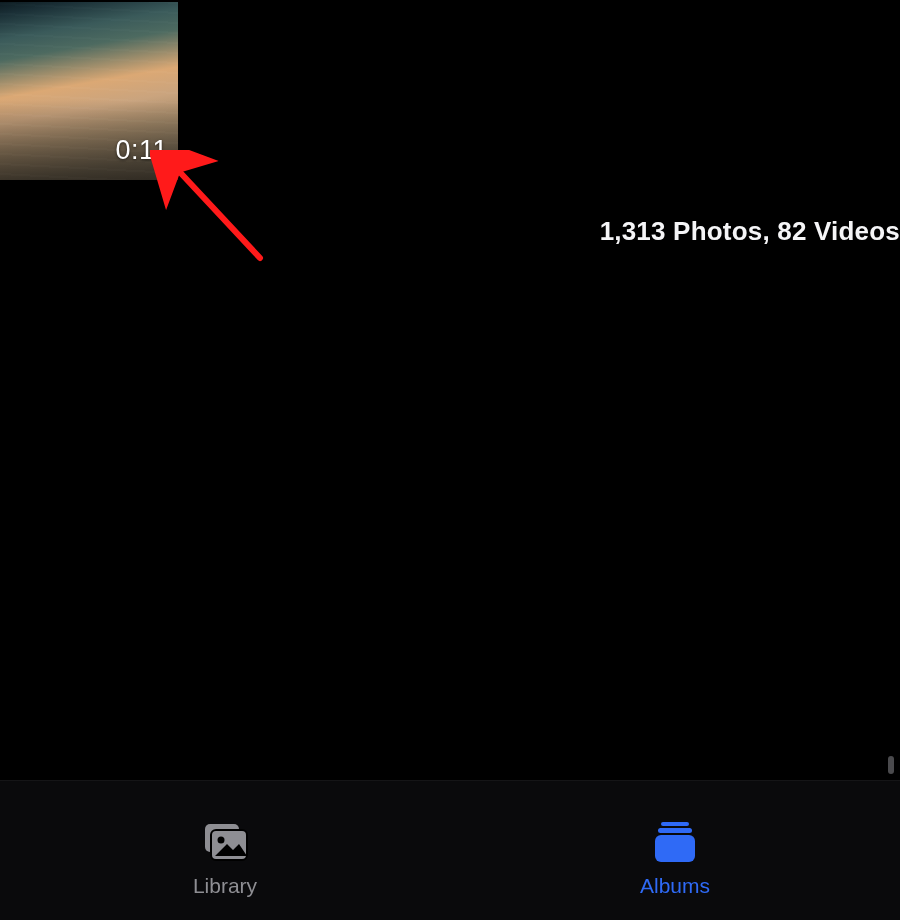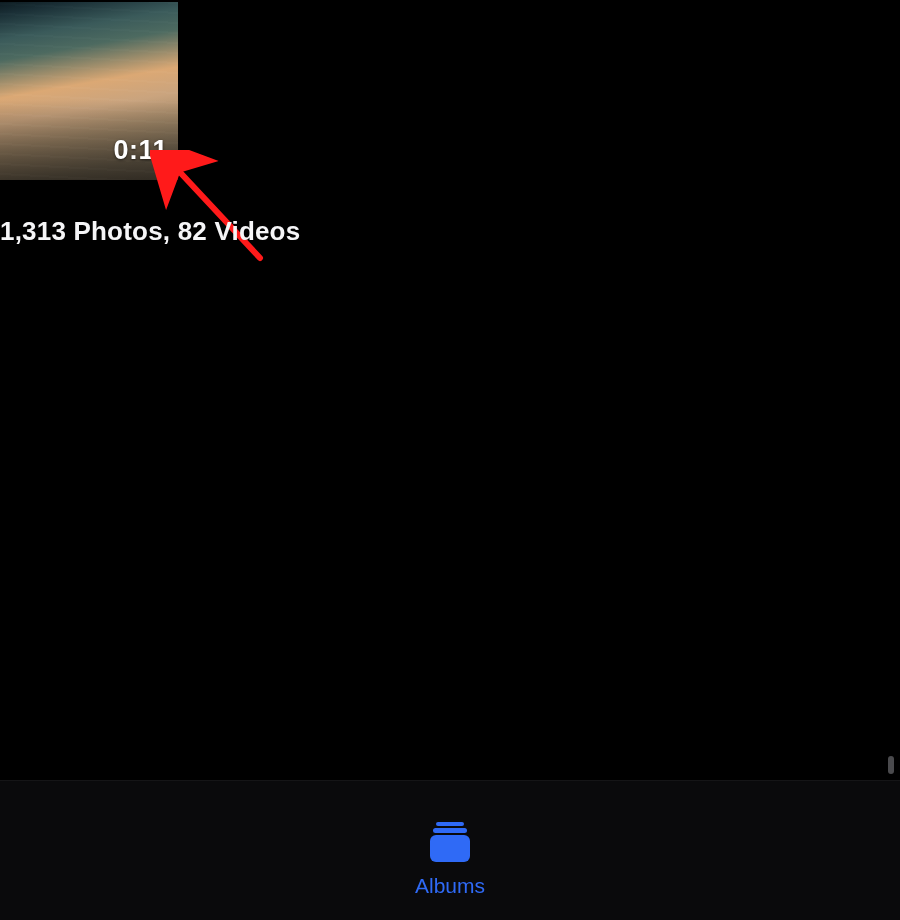--- a/index.html
+++ b/index.html
@@ -50,21 +50,21 @@
         rgba(255,255,255,0.10) 0 2px,
         rgba(0,0,0,0) 2px 10px);
     opacity: 0.5;
     mix-blend-mode: soft-light;
   }
   .thumb-duration {
     position: absolute;
     right: 10px;
     bottom: 14px;
     font-size: 27px;
-    font-weight: 700;
+    font-weight: 400;
     letter-spacing: 0.5px;
     color: #fff;
     text-shadow: 0 1px 3px rgba(0,0,0,0.6);
   }
 
   
   .arrow-svg {
     position: absolute;
     top: 150px;
     left: 150px;
@@ -72,21 +72,21 @@
     height: 120px;
     pointer-events: none;
   }
 
   
   .summary {
     position: absolute;
     top: 216px;
     left: 0;
     width: 100%;
-    text-align: left;
+    text-align: right;
     font-size: 26px;
     font-weight: 600;
     color: #f5f5f7;
     letter-spacing: 0.2px;
   }
 
   
   .scroll-dot {
     position: absolute;
     right: 6px;
@@ -151,20 +151,31 @@
   </defs>
   <line x1="110" y1="108" x2="26" y2="18" stroke="#ff1a1a" stroke-width="6" stroke-linecap="round" marker-end="url(#ah)"></line>
 </svg>
 
 <div class="summary">1,313 Photos, 82 Videos</div>
 
 <div class="scroll-dot"></div>
 
 <div class="tabbar">
 
+  <div class="tab">
+    <div class="icon-wrap">
+      <svg width="56" height="48" viewBox="0 0 56 48">
+        <rect x="8" y="6" width="34" height="28" rx="5" fill="#8e8e93"></rect>
+        <rect x="14" y="12" width="36" height="30" rx="5" fill="#8e8e93" stroke="#000" stroke-width="2"></rect>
+        <circle cx="24" cy="22" r="3.5" fill="#000"></circle>
+        <path d="M18 38 L30 26 L36 32 L42 26 L50 38 Z" fill="#000"></path>
+      </svg>
+    </div>
+    <div class="tab-label">Library</div>
+  </div>
 
 
   <div class="tab active">
     <div class="icon-wrap">
       <svg width="52" height="48" viewBox="0 0 52 48">
         <rect x="12" y="4" width="28" height="4" rx="2" fill="#2f6af6"></rect>
         <rect x="9" y="10" width="34" height="5" rx="2.5" fill="#2f6af6"></rect>
         <rect x="6" y="17" width="40" height="27" rx="6" fill="#2f6af6"></rect>
       </svg>
     </div>

